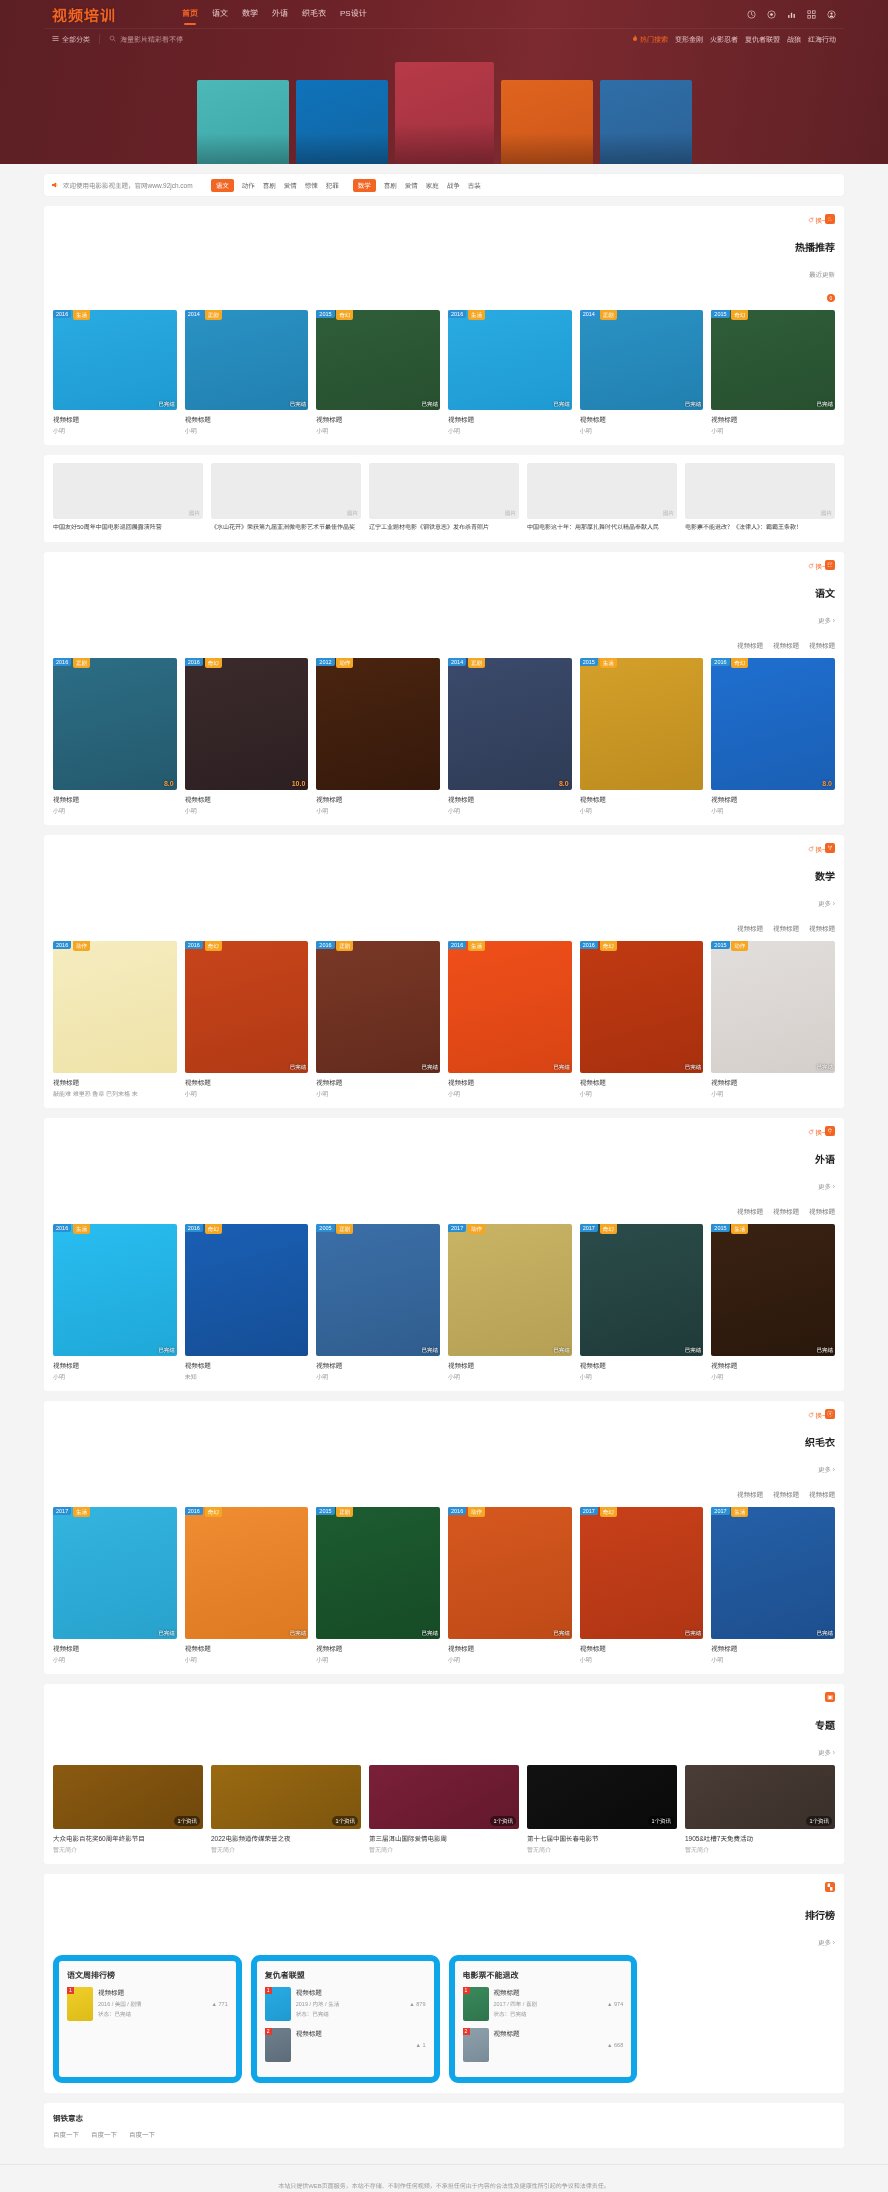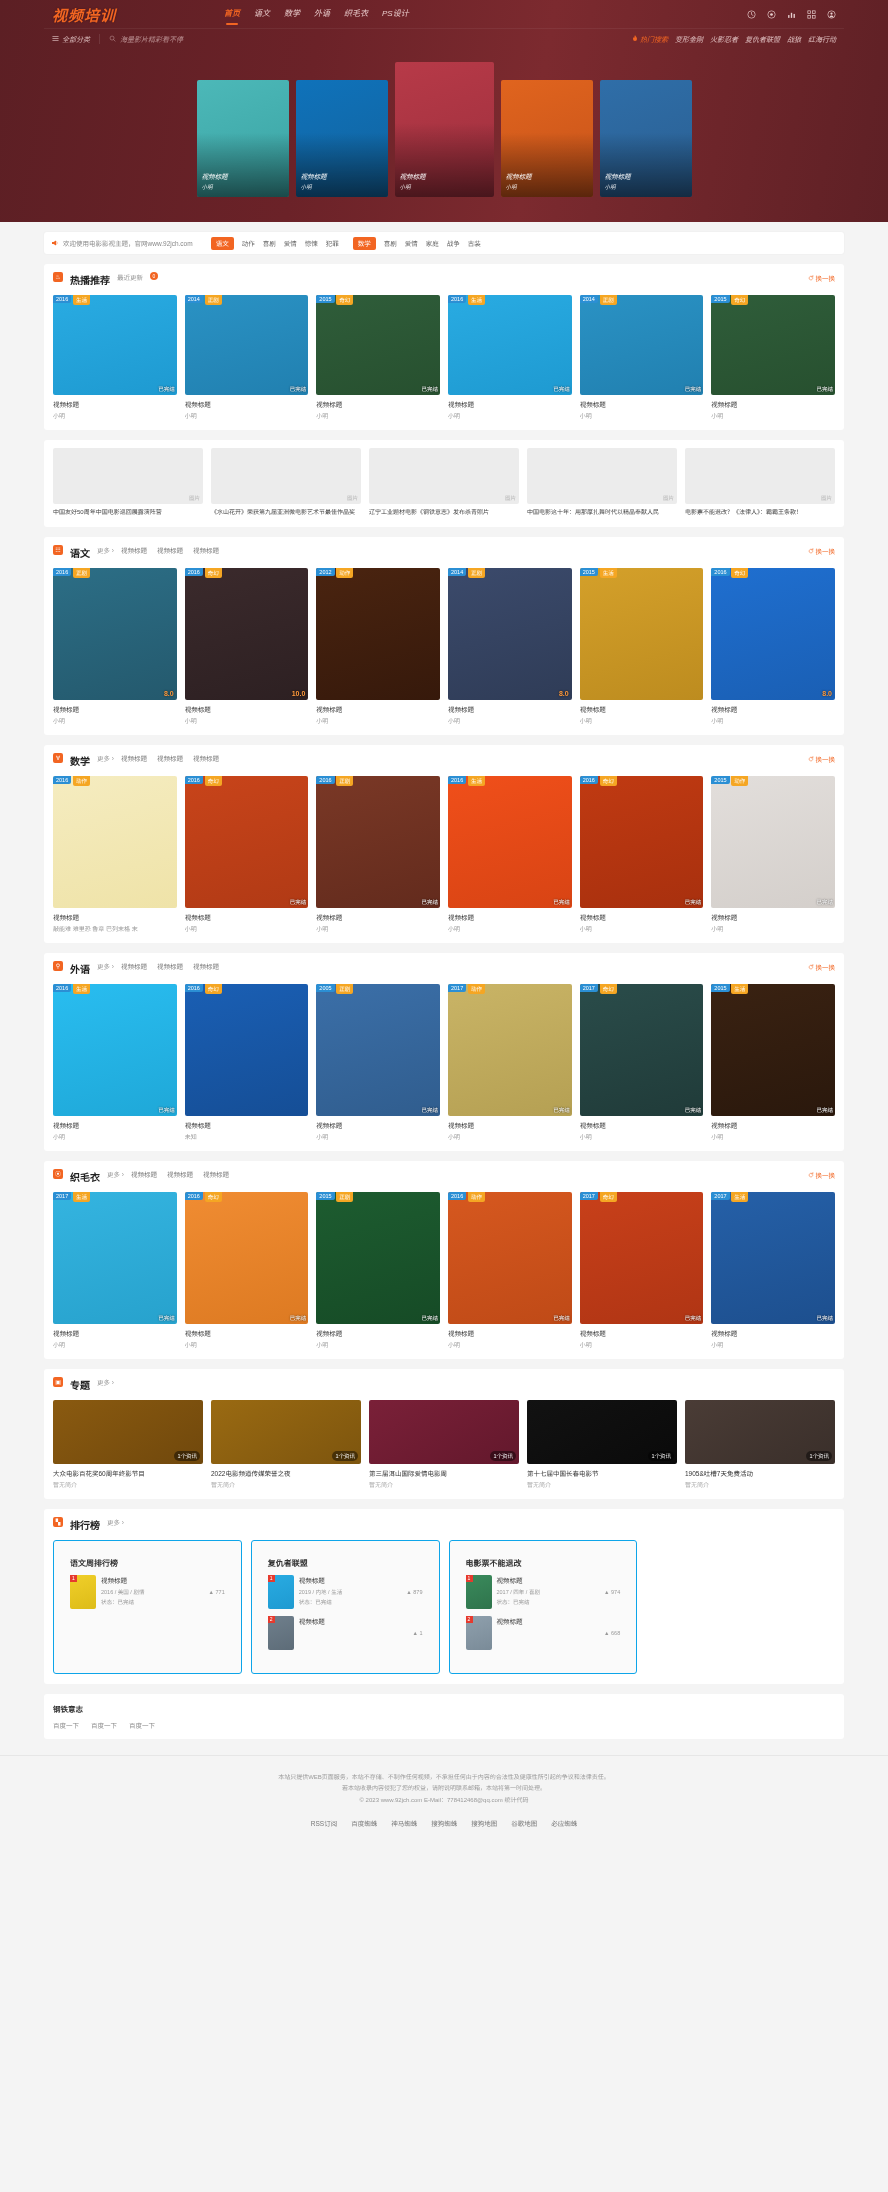--- a/index.html
+++ b/index.html
@@ -9,32 +9,31 @@
     background: #f4f4f4;
     color: #333;
     -webkit-font-smoothing: antialiased;
   }
   .wrap { width: 888px; position: relative; }
   .inner { width: 800px; margin: 0 auto; }
 
   
   .topbanner {
     background: linear-gradient(100deg,#5c1f24 0%,#6b2228 35%,#7c2a2f 60%,#5e2025 100%);
-    height: 222px;
+    height: 164px;
     position: relative;
     overflow: hidden;
-    font-style: italic;
   }
   .navbar { height: 28px; display:flex; align-items:center; }
   .logo {
     font-size: 15px; font-weight: 700; color:#f26522; letter-spacing:1px;
     text-shadow: 0 0 2px rgba(0,0,0,.4);
     margin-left: 8px;
   }
-  .nav-items { display:flex; align-items:center; gap:14px; margin-left:108px; }
+  .nav-items { display:flex; align-items:center; gap:14px; margin-left:66px; }
   .nav-item { font-size:8px; color:#e7c9c9; position:relative; padding-bottom:4px; cursor:pointer;}
   .nav-item.active { color:#f26522; font-weight:700;}
   .nav-item.active:after{
     content:""; position:absolute; left:50%; transform:translateX(-50%);
     bottom:-3px; width:12px; height:2px; background:#f26522; border-radius:1px;
   }
   .nav-icons{ display:flex; align-items:center; gap:11px; margin-left:auto; margin-right:8px;}
   .nav-icons svg{ display:block; }
 
   .subnav { height:20px; display:flex; align-items:center; font-size:7px; color:#d9b9ba;
@@ -65,21 +64,21 @@
     box-shadow:0 0 2px rgba(0,0,0,.05);
   }
   .speaker{ color:#f26522; margin-right:4px; }
   .notice{ color:#888; margin-right:18px; }
   .fgroup{ display:flex; align-items:center; gap:8px; margin-right:14px;}
   .fgroup .ftitle{ background:#f26522; color:#fff; padding:1.5px 5px; border-radius:2px; font-size:6.5px;}
   .fgroup .fitem{ color:#666; cursor:pointer;}
 
   
   .section{ background:#fff; border-radius:3px; margin-top:10px; padding:8px 9px 10px; position:relative;}
-  .sec-head{ display:flex; align-items:flex-start; gap:7px; margin-bottom:8px;}
+  .sec-head{ display:flex; align-items:flex-end; gap:15px; margin-bottom:8px;flex-direction:column;}
   .sec-ico{ width:10px; height:10px; border-radius:2px; display:inline-block;
             background:#f26522; color:#fff; font-size:6px; line-height:10px; text-align:center;}
   .sec-title{ font-size:10px; font-weight:700; color:#222;}
   .sec-sub{ font-size:6.5px; color:#999; cursor:pointer;}
   .sec-links{ display:flex; gap:10px; }
   .sec-links span{ font-size:6.5px; color:#777; cursor:pointer;}
   .badge-num{ width:8px;height:8px;border-radius:50%;background:#f26522;color:#fff;
       font-size:5px;display:inline-flex;align-items:center;justify-content:center;}
   .refresh{ position:absolute; right:9px; top:9px; font-size:6.5px; color:#f26522; cursor:pointer;
       display:flex; align-items:center; gap:2px;}
@@ -107,21 +106,21 @@
 
   
   .topic .timg{ width:100%; height:64px; border-radius:2px; position:relative; overflow:hidden;}
   .topic .cnt{ position:absolute; right:3px; bottom:3px; background:rgba(0,0,0,.45);
       color:#fff; font-size:5.5px; padding:1px 3px; border-radius:6px; display:flex; gap:2px; align-items:center;}
   .topic .tt{ font-size:6.5px; color:#333; margin-top:4px;}
   .topic .ts{ font-size:6px; color:#aaa; margin-top:2px;}
 
   
   .rankgrid{ display:grid; grid-template-columns:repeat(4,1fr); gap:9px;}
-  .rankcol{ background:#fafafa; border:1px solid #0ea5e9; border-radius:3px; padding:16px;}
+  .rankcol{ background:#fafafa; border:6px solid #0ea5e9; border-radius:9px; padding:8px;}
   .rankcol h4{ font-size:8px; font-weight:700; color:#333; margin-bottom:7px;}
   .rankitem{ display:flex; gap:5px; margin-bottom:7px;}
   .rankitem .rimg{ width:26px; height:34px; border-radius:2px; flex:none; position:relative;}
   .rankitem .rno{ position:absolute; left:0; top:0; width:7px; height:7px; background:#e63a2e;
      color:#fff; font-size:5px; line-height:7px; text-align:center;}
   .rankitem .rbody{ flex:1; min-width:0;}
   .rankitem .rt{ font-size:6.5px; color:#333;}
   .rankitem .rm{ font-size:5.5px; color:#999; margin-top:3px;}
   .rankitem .rs{ font-size:5.5px; color:#999; margin-top:2px;}
   .rankitem .rhot{ font-size:5.5px; color:#999; margin-left:auto; display:flex; gap:1px; align-items:center; flex:none;}

